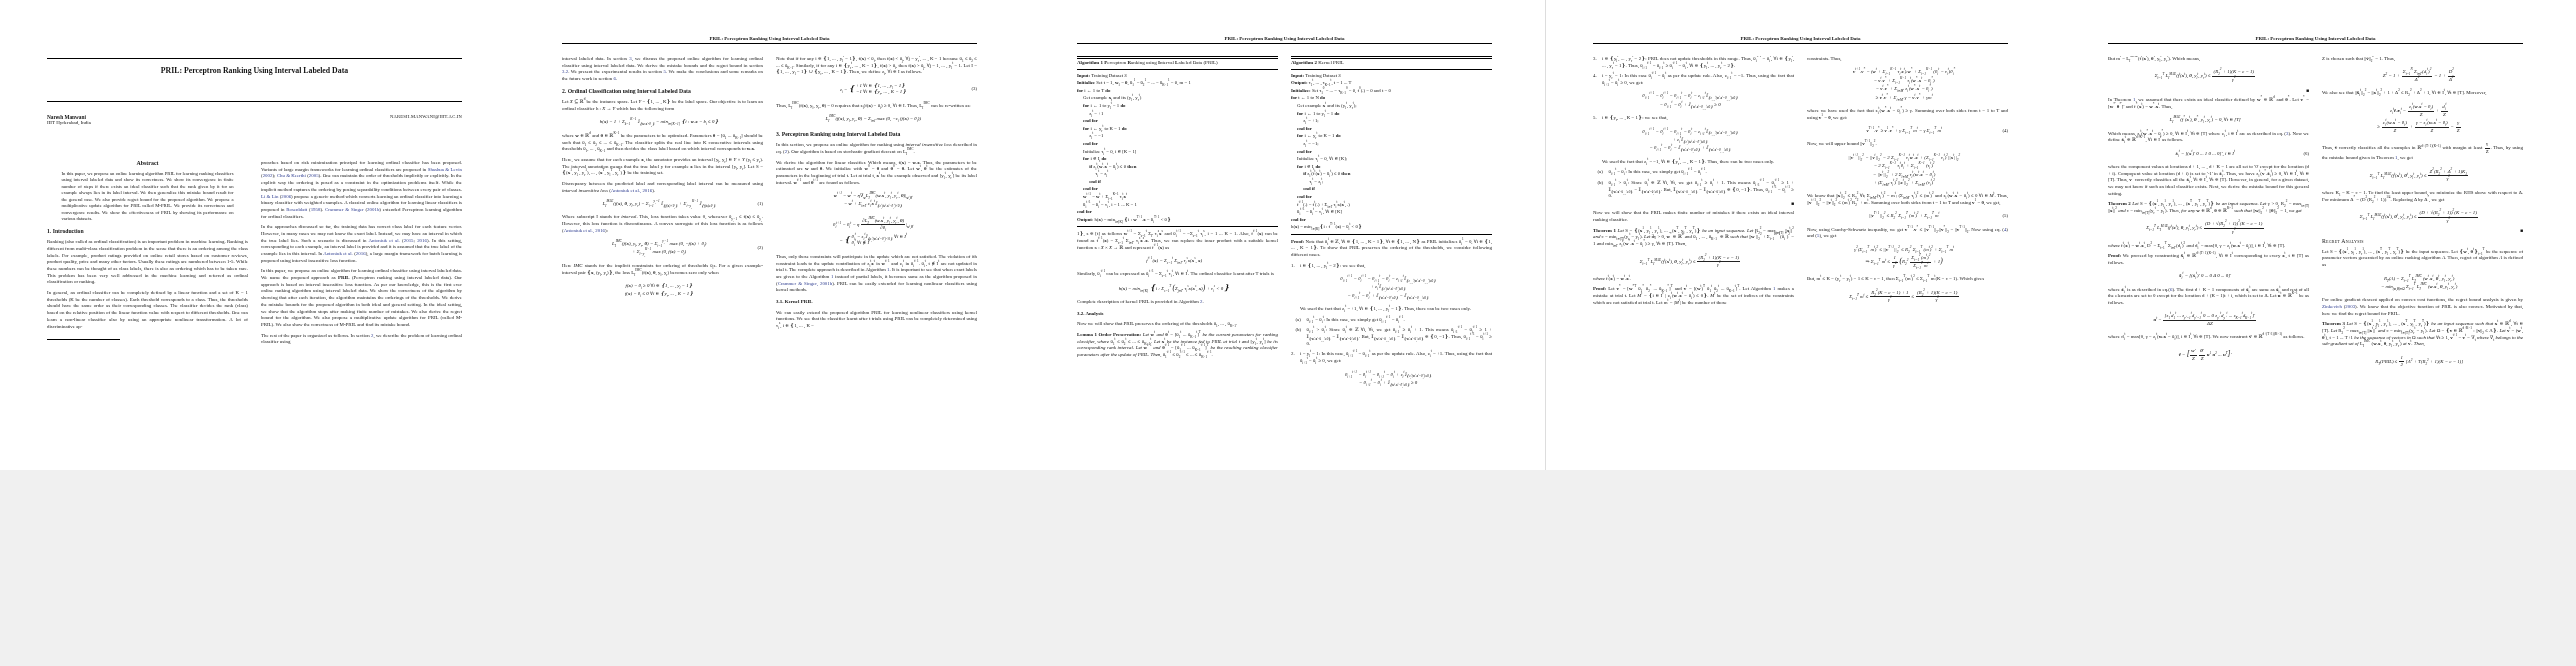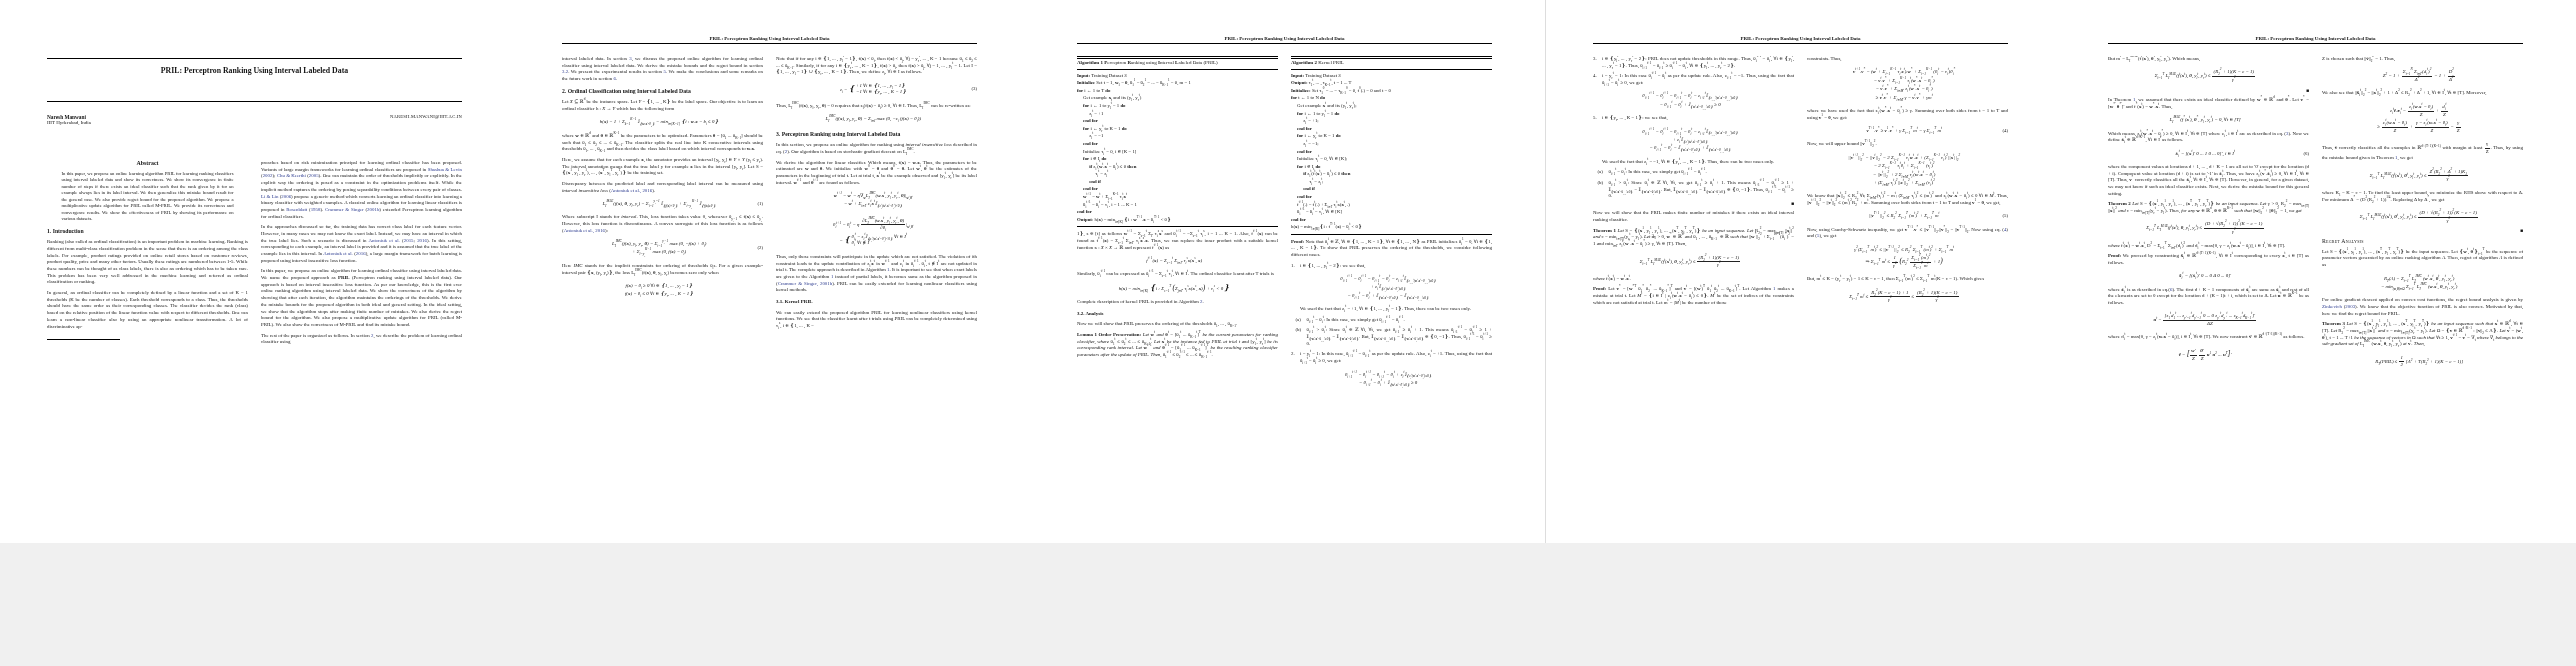--- a/index.html
+++ b/index.html
@@ -1,18 +1,18 @@
 <!DOCTYPE html>
 <html style="--link: #2b3a8f;font-size:9px"><head>
 <meta charset="utf-8">
 <style>
   html,body{margin:0;padding:0;background:#e8e8e8;}
   .canvas{position:relative;width:2576px;height:667px;background:#f0f0f0;overflow:hidden;
           font-family:"Liberation Serif","DejaVu Serif",serif;color:#141414;}
-  .page{position:absolute;top:0;width:515px;height:543px;background:#ffffff;border-right:0.6px solid #ddd;}
+  .page{position:absolute;top:0;width:515px;height:470px;background:#ffffff;border-right:0.6px solid #ddd;}
   .wm{position:absolute;left:6.7px;top:183px;writing-mode:vertical-rl;transform:rotate(180deg);
       font-family:"DejaVu Sans","Liberation Sans",sans-serif;font-size:11px;color:#979797;letter-spacing:0.6px;white-space:nowrap;}
   .trule{position:absolute;left:47px;width:415px;border-top:0.9px solid #000;}
   .ptitle{position:absolute;left:47px;width:415px;top:66px;text-align:center;font-size:7.8px;font-weight:bold;}
   .authorrow{position:absolute;left:47px;width:415px;top:114px;display:flex;justify-content:space-between;align-items:flex-start;}
   .aname{font-weight:bold;font-size:5.3px;}
   .affil{font-size:5px;}
   .email{font-size:4.6px;letter-spacing:0.2px;}
   .runhead{position:absolute;left:47px;width:415px;top:36px;text-align:center;font-weight:bold;font-size:5px;
            border-bottom:0.8px solid #000;padding-bottom:2.2px;}

